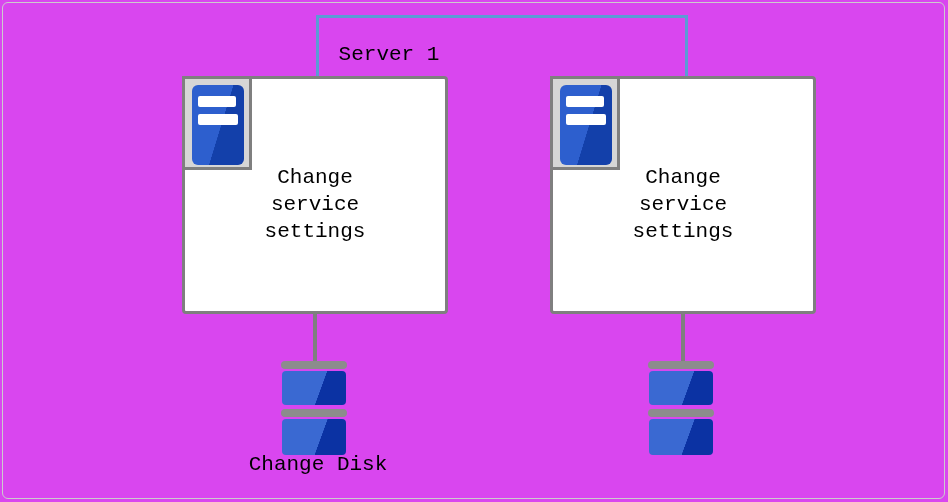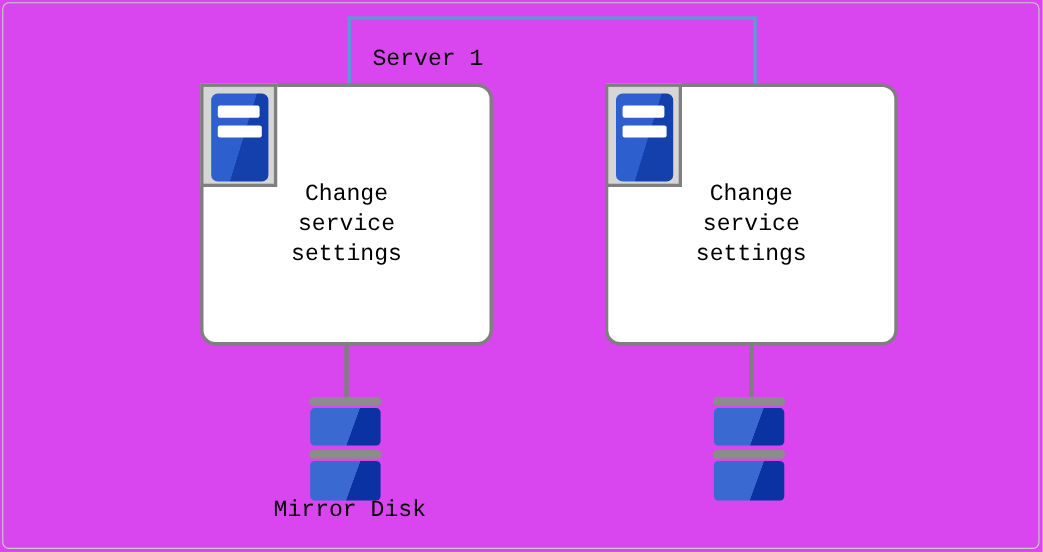--- a/index.html
+++ b/index.html
@@ -18,21 +18,21 @@
     border-left:3px solid var(--connector-blue,#5b9bd5);
     border-right:3px solid var(--connector-blue,#5b9bd5);
   }
   .label{position:absolute;font-size:21px;line-height:27px;white-space:nowrap;text-align:center;}
   .server1-label{left:309px;top:41px;width:160px;}
   .server2-label{left:668px;top:41px;width:160px;}
   .mirror-label{left:243px;top:451px;width:150px;}
 
   .server-box{
     position:absolute;top:76px;width:266px;height:238px;box-sizing:border-box;
-    background:#ffffff;border:3px solid var(--outline-gray,#7f7f7f);border-radius:14px;
+    background:#ffffff;border:3px solid var(--outline-gray,#7f7f7f);border-radius:4px;
   }
   .box1{left:182px;}
   .box2{left:550px;}
   .box-text{
     position:absolute;left:0;right:0;top:85px;margin:0 auto;width:120px;
     font-size:21px;line-height:27px;text-align:center;
   }
 
   
   .icon-frame{
@@ -110,14 +110,14 @@
     <div class="platter platter2"></div>
   </div>
 
   <div class="disk disk2">
     <div class="disk-bar bar1"></div>
     <div class="platter platter1"></div>
     <div class="disk-bar bar2"></div>
     <div class="platter platter2"></div>
   </div>
 
-  <div class="label mirror-label">Mirror Disk</div>
+  <div class="label mirror-label">Change Disk</div>
 </div>
 
 </body></html>

